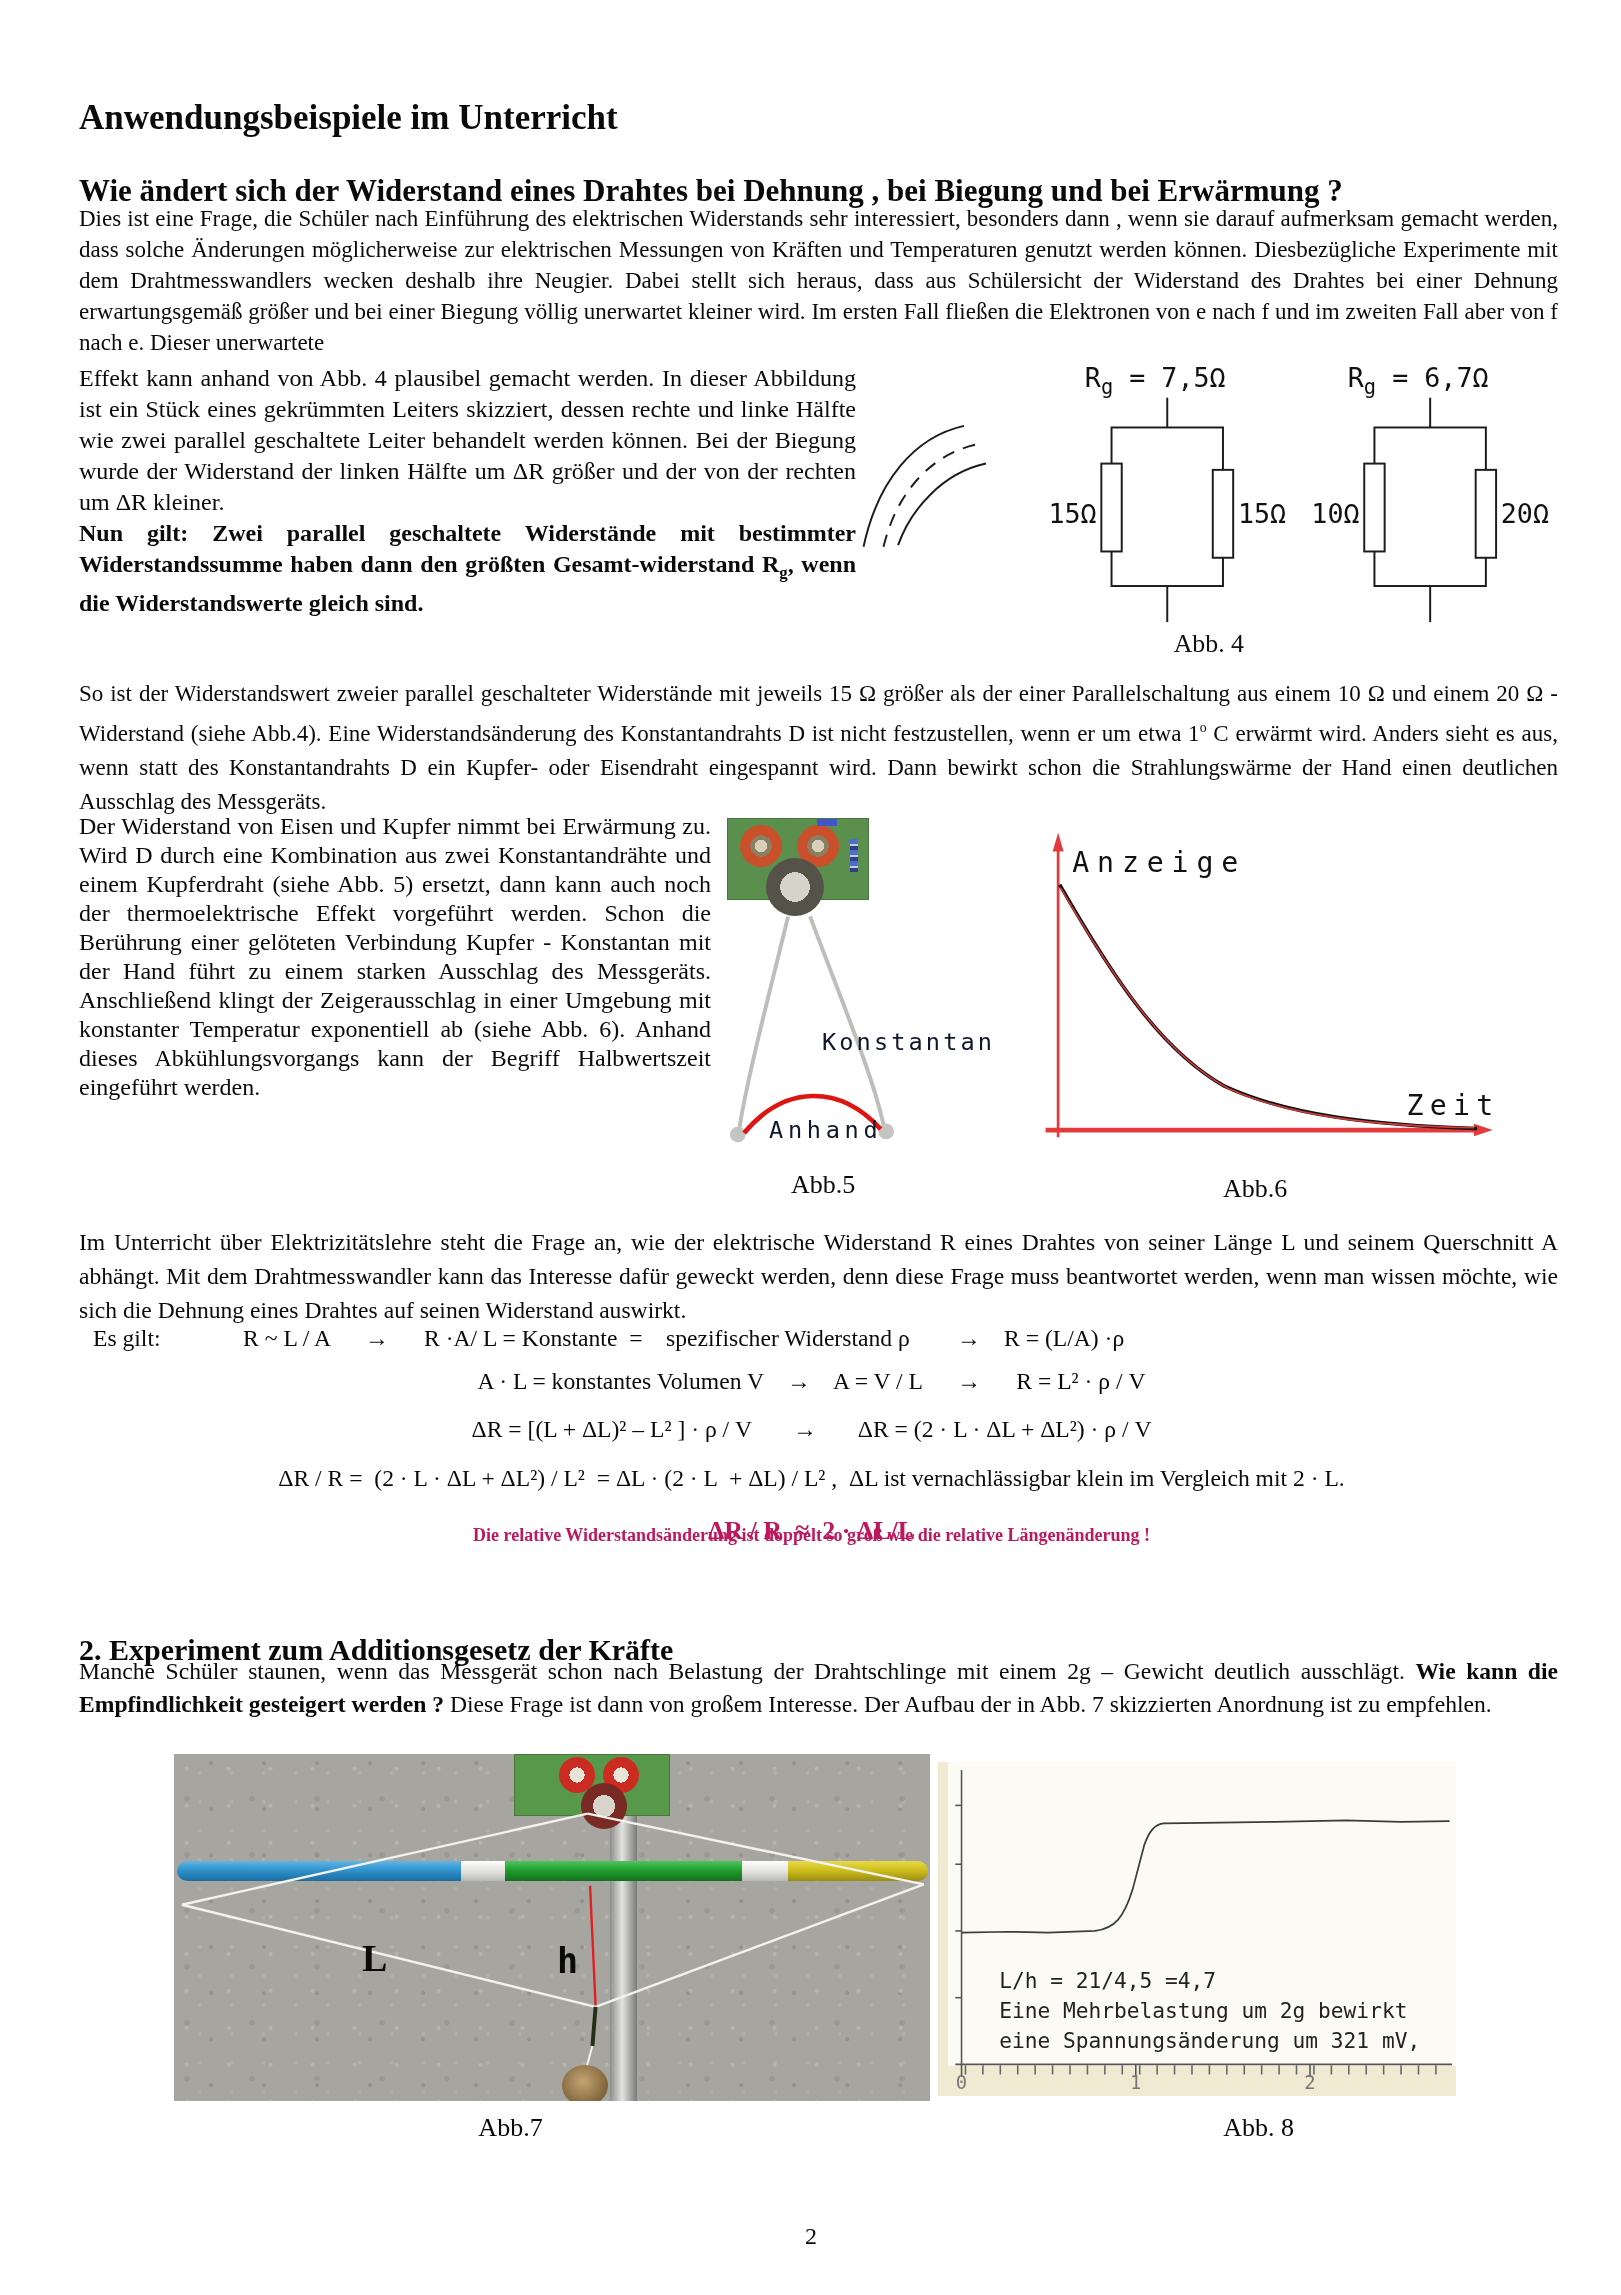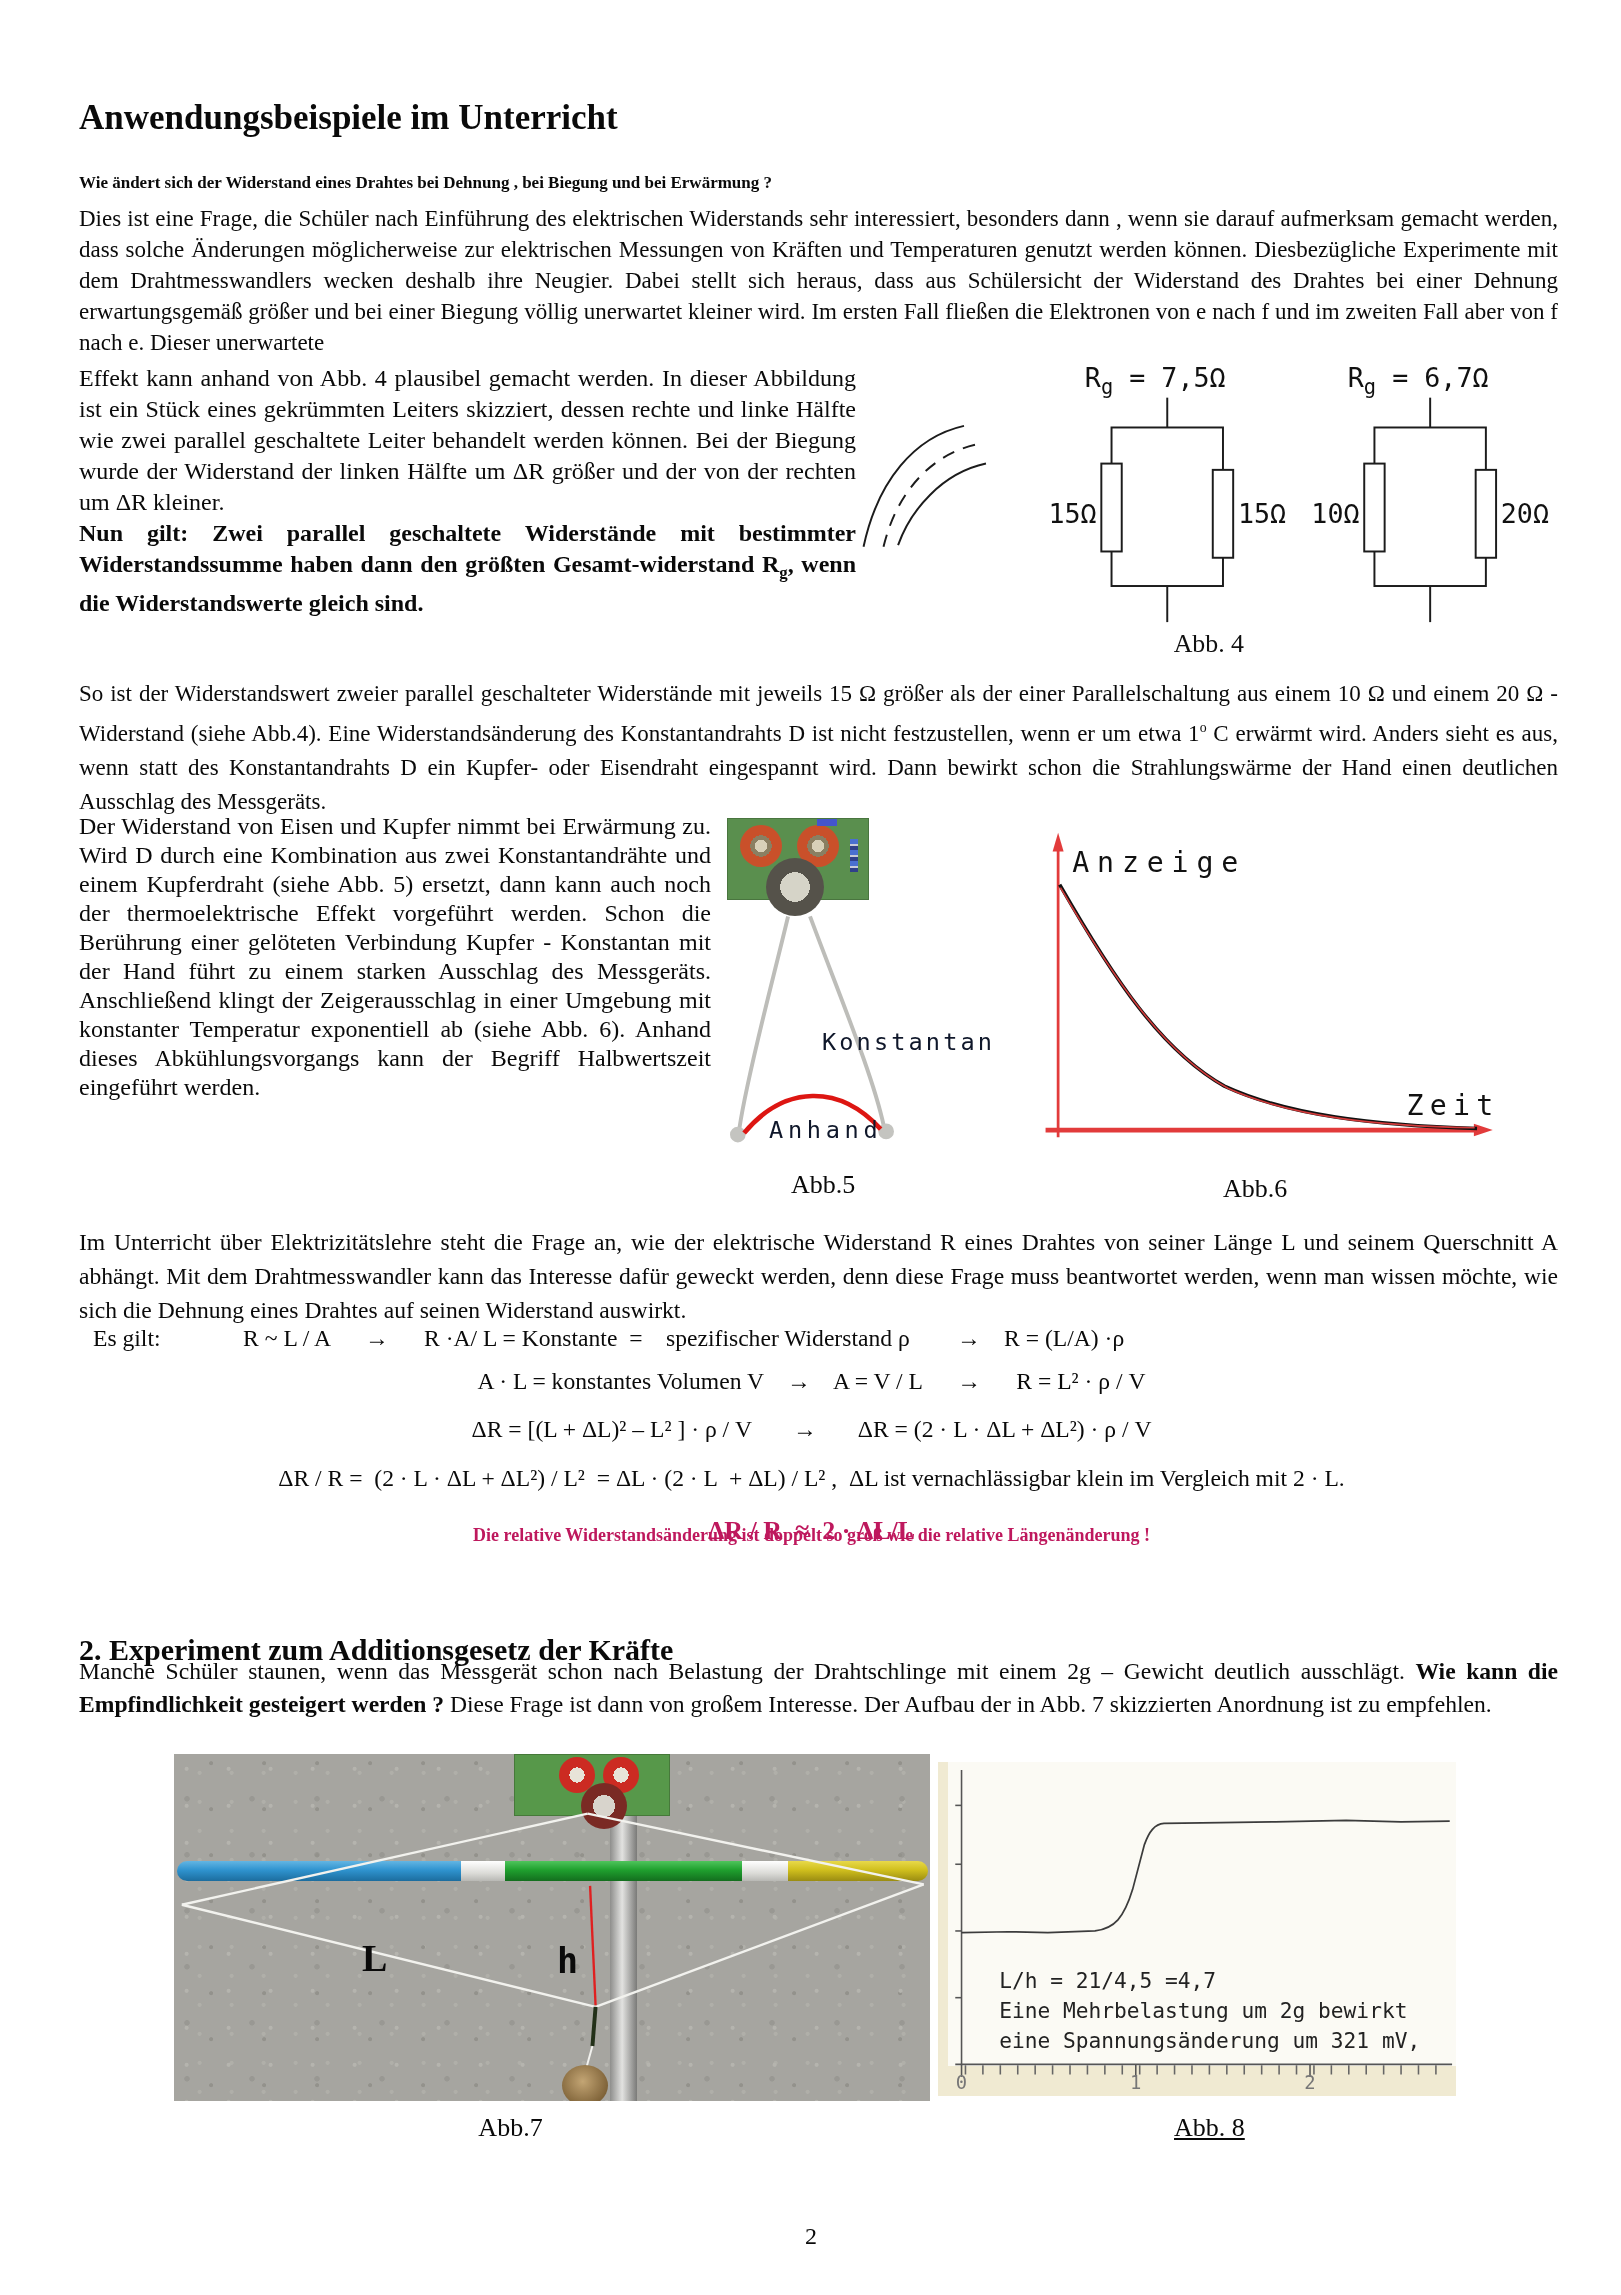--- a/index.html
+++ b/index.html
@@ -47,21 +47,21 @@
   
   .fig8bg{background:#fbfaf4;overflow:hidden;}
   .cream{background:#f0ead2;}
 </style>
 </head>
 <body>
 
 <div class="page">
 
   <h1 class="abs" style="left:79px;top:75px;font-size:35px;">Anwendungsbeispiele im Unterricht</h1>
-  <div class="abs b" style="left:79px;top:173px;font-size:17px;">Wie ändert sich der Widerstand eines Drahtes bei Dehnung , bei Biegung und bei Erwärmung ?</div>
+  <div class="abs b" style="left:79px;top:173px;font-size:31px;">Wie ändert sich der Widerstand eines Drahtes bei Dehnung , bei Biegung und bei Erwärmung ?</div>
 
   <div class="abs body-text just" style="left:79px;top:203px;width:1479px;">Dies ist eine Frage, die Schüler nach Einführung des elektrischen  Widerstands sehr interessiert, besonders dann , wenn sie darauf aufmerksam gemacht werden, dass solche Änderungen möglicherweise zur elektrischen Messungen von Kräften und Temperaturen genutzt werden können. Diesbezügliche Experimente mit dem  Drahtmesswandlers wecken deshalb ihre Neugier.  Dabei stellt sich heraus, dass aus Schülersicht der Widerstand des Drahtes bei einer Dehnung erwartungsgemäß größer und bei einer Biegung völlig unerwartet kleiner wird. Im  ersten Fall fließen die Elektronen von e nach f  und im zweiten Fall aber von f nach e. Dieser unerwartete</div>
 
   <div class="abs" style="left:79px;top:363px;width:777px;">
     <div class="colA just">Effekt kann   anhand von Abb. 4 plausibel gemacht werden. In dieser Abbildung ist ein Stück eines gekrümmten Leiters skizziert, dessen rechte und linke Hälfte wie zwei parallel geschaltete Leiter behandelt werden können. Bei der Biegung wurde der Widerstand der linken Hälfte um ΔR größer und der von der rechten um ΔR kleiner.</div>
     <div class="colA just b"><span>Nun gilt: Zwei parallel geschaltete Widerstände mit bestimmter Widerstandssumme haben dann den größten Gesamt-widerstand R</span><sub>g</sub><span>, wenn die Widerstandswerte gleich sind.</span></div>
   </div>
 
   <svg class="abs" style="left:840px;top:349px;" width="722" height="310" viewBox="0 0 920 395">
     <g stroke="#1c1c1c" stroke-width="2.5" fill="none">
@@ -187,18 +187,18 @@
       <line x1="474" y1="385" x2="474" y2="401" stroke="#555" stroke-width="2"></line>
       <path d="M30,217 L90,216 L140,217 L200,215 C225,212 237,198 248,162 L263,105 C269,88 276,79 288,78 L360,77 L430,76 L520,74 L590,76 L652,75" stroke="#3c3c3c" stroke-width="2.2" fill="none"></path>
       <text x="30" y="416" text-anchor="middle" font-family="DejaVu Sans Mono, monospace" font-size="24" fill="#777">0</text>
       <text x="252" y="416" text-anchor="middle" font-family="DejaVu Sans Mono, monospace" font-size="24" fill="#777">1</text>
       <text x="474" y="416" text-anchor="middle" font-family="DejaVu Sans Mono, monospace" font-size="24" fill="#777">2</text>
       <text x="78" y="288" font-family="DejaVu Sans Mono, monospace" font-size="27" fill="#222">L/h = 21/4,5 =4,7</text>
       <text x="78" y="326" font-family="DejaVu Sans Mono, monospace" font-size="27" fill="#222">Eine Mehrbelastung um 2g bewirkt</text>
       <text x="78" y="364" font-family="DejaVu Sans Mono, monospace" font-size="27" fill="#222">eine Spannungsänderung um 321 mV,</text>
     </svg>
   </div>
-  <div class="abs caption" style="left:1174px;top:2113px;width:157px;text-align:left;text-decoration:underline;">Abb. 8</div>
+  <div class="abs caption" style="left:1137px;top:2113px;width:157px;text-align:right;">Abb. 8</div>
 
   <div class="abs" style="left:0;top:2223px;width:1622px;text-align:center;font-size:24px;">2</div>
 
 </div>
 
 
 </body></html>

